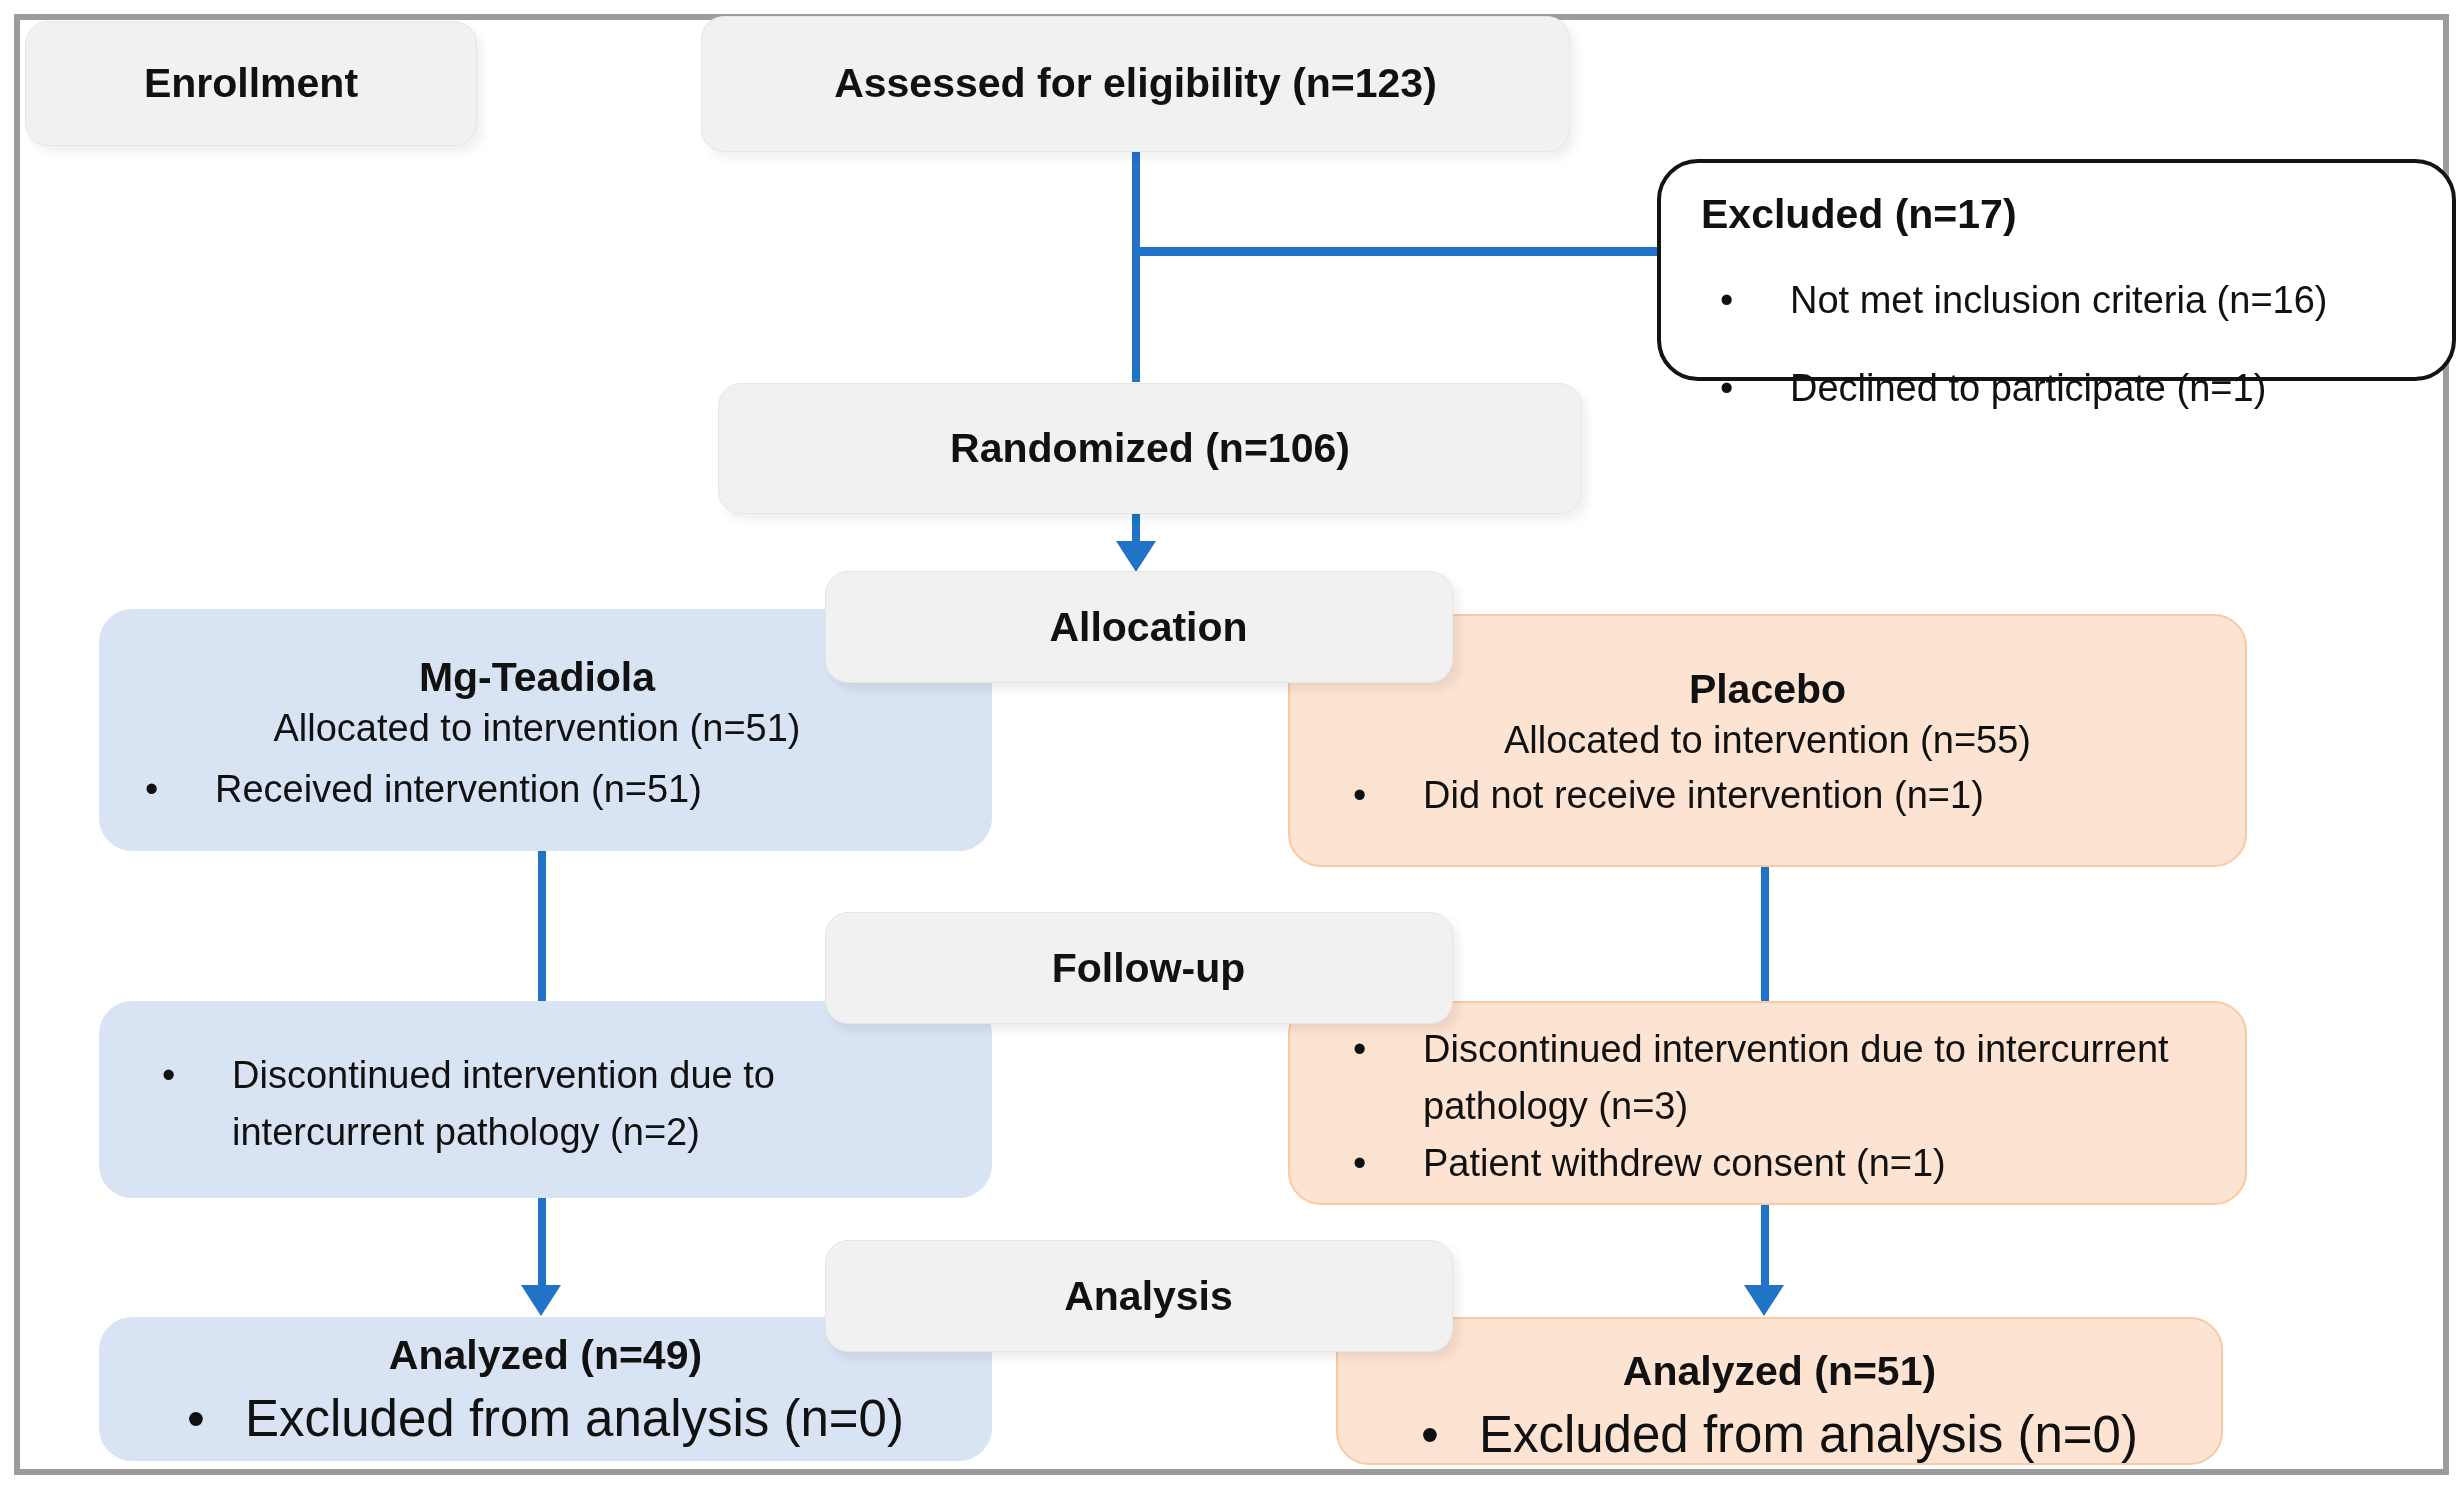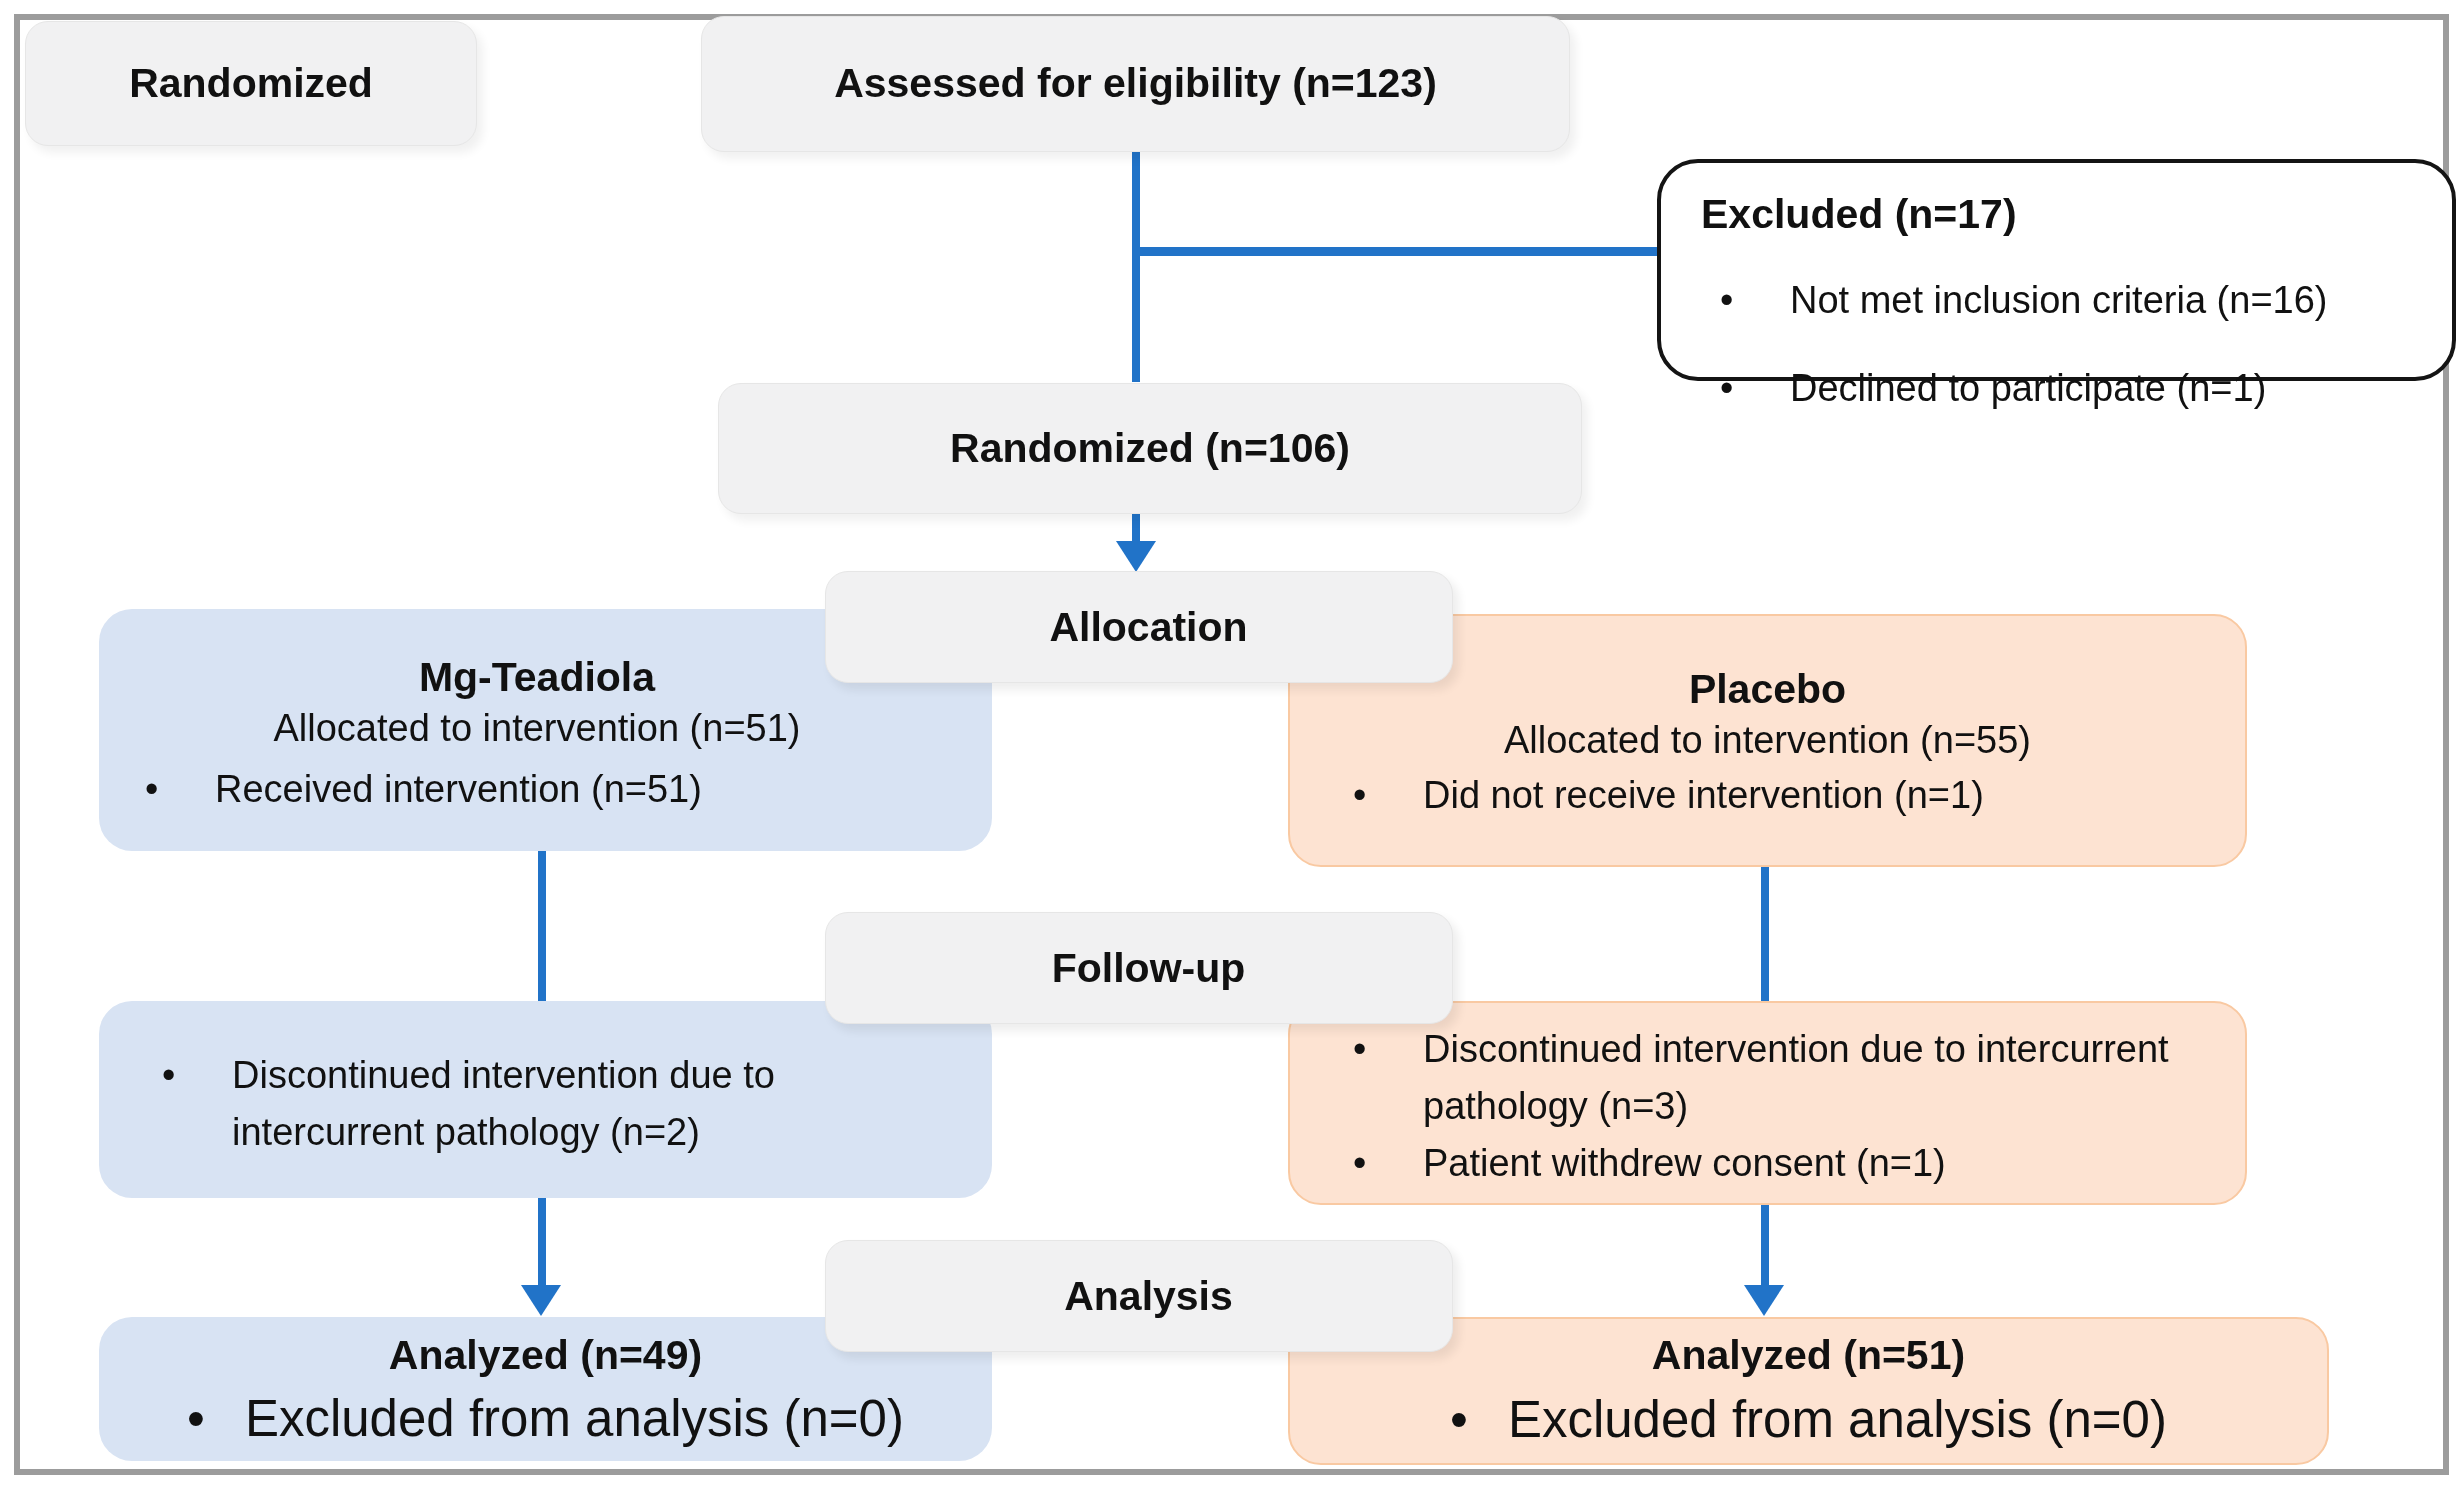--- a/index.html
+++ b/index.html
@@ -105,21 +105,21 @@
   <div class="line" style="left:1132px;top:513px;width:7.5px;height:33px;"></div>
   <div class="arrowhead" style="left:1116px;top:541px;"></div>
   <div class="line" style="left:538px;top:851px;width:7.5px;height:150px;"></div>
   <div class="line" style="left:1761px;top:855px;width:7.5px;height:146px;"></div>
   <div class="line" style="left:538px;top:1198px;width:7.5px;height:91px;"></div>
   <div class="arrowhead" style="left:521px;top:1285px;"></div>
   <div class="line" style="left:1761px;top:1205px;width:7.5px;height:84px;"></div>
   <div class="arrowhead" style="left:1744px;top:1285px;"></div>
 
   <div class="box plain-gray" style="left:25px;top:20.5px;width:452px;height:125px;">
-    <span>Randomized</span>
+    <span>Enrollment</span>
   </div>
 
   <div class="box plain-gray" style="left:701px;top:15.7px;width:869px;height:136px;">
     <span>Assessed for eligibility (n=123)</span>
   </div>
 
   <div class="box excluded-box" style="left:1657px;top:159px;width:799px;height:222px;">
     <div class="title-left">Excluded (n=17)</div>
     <div class="bullet">Not met inclusion criteria (n=16)</div>
     <div class="bullet">Declined to participate (n=1)</div>
@@ -160,18 +160,18 @@
 
   <div class="box stage" style="left:825px;top:1240px;width:628px;height:112px;">
     <span>Analysis</span>
   </div>
 
   <div class="box arm-blue vcenter" style="left:99px;top:1317px;width:893px;height:144px;">
     <div class="title-line">Analyzed (n=49)</div>
     <div class="bullet-center"><span>Excluded from analysis (n=0)</span></div>
   </div>
 
-  <div class="box arm-orange vcenter" style="left:1288px;top:1317px;width:1041px;height:148px;">
+  <div class="box arm-orange vcenter" style="left:1336px;top:1317px;width:887px;height:148px;justify-content:space-between;">
     <div class="title-line">Analyzed (n=51)</div>
     <div class="bullet-center"><span>Excluded from analysis (n=0)</span></div>
   </div>
 </div>
 
 
 </body></html>

